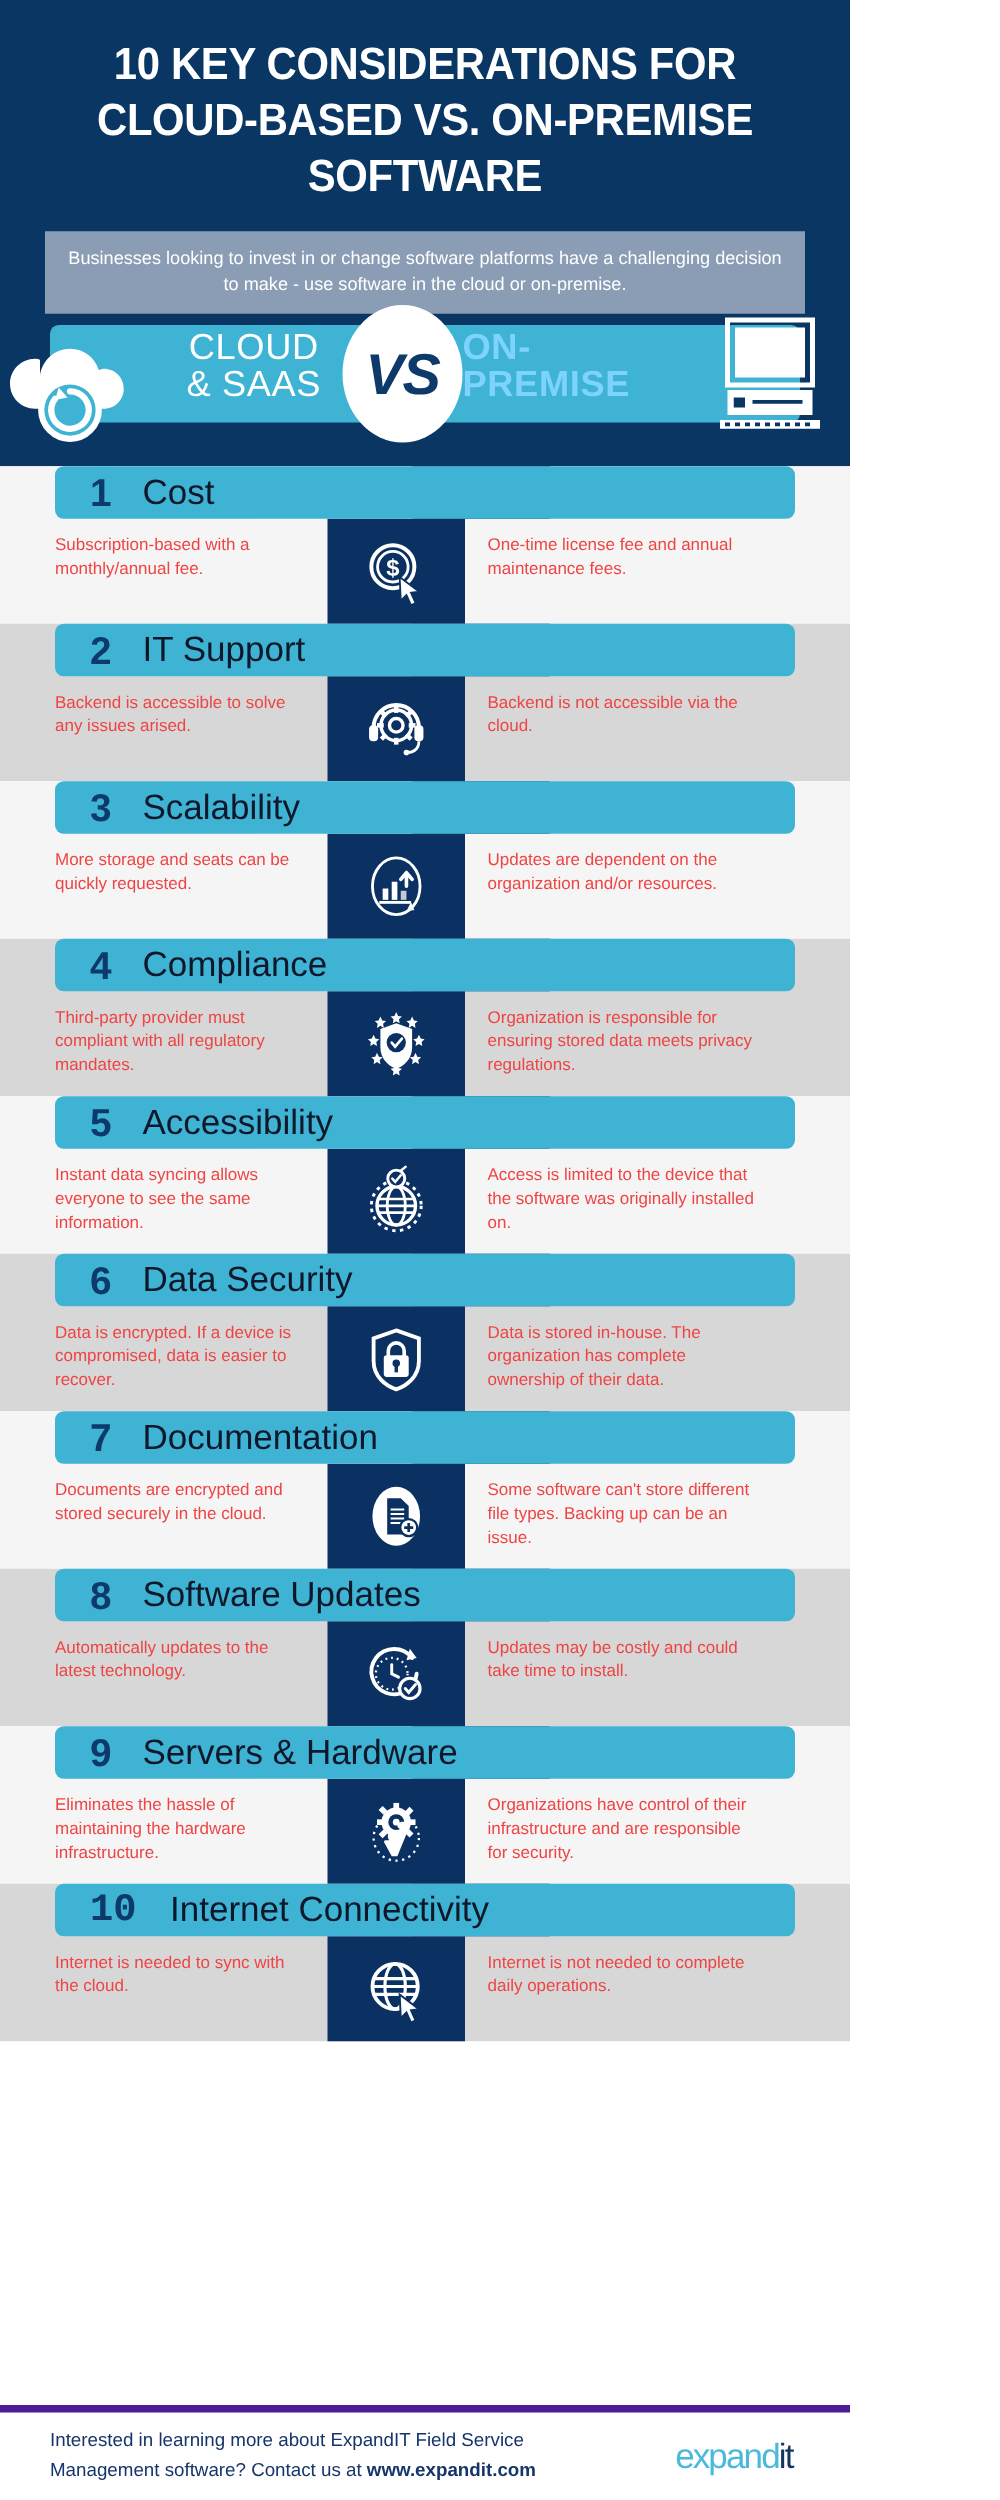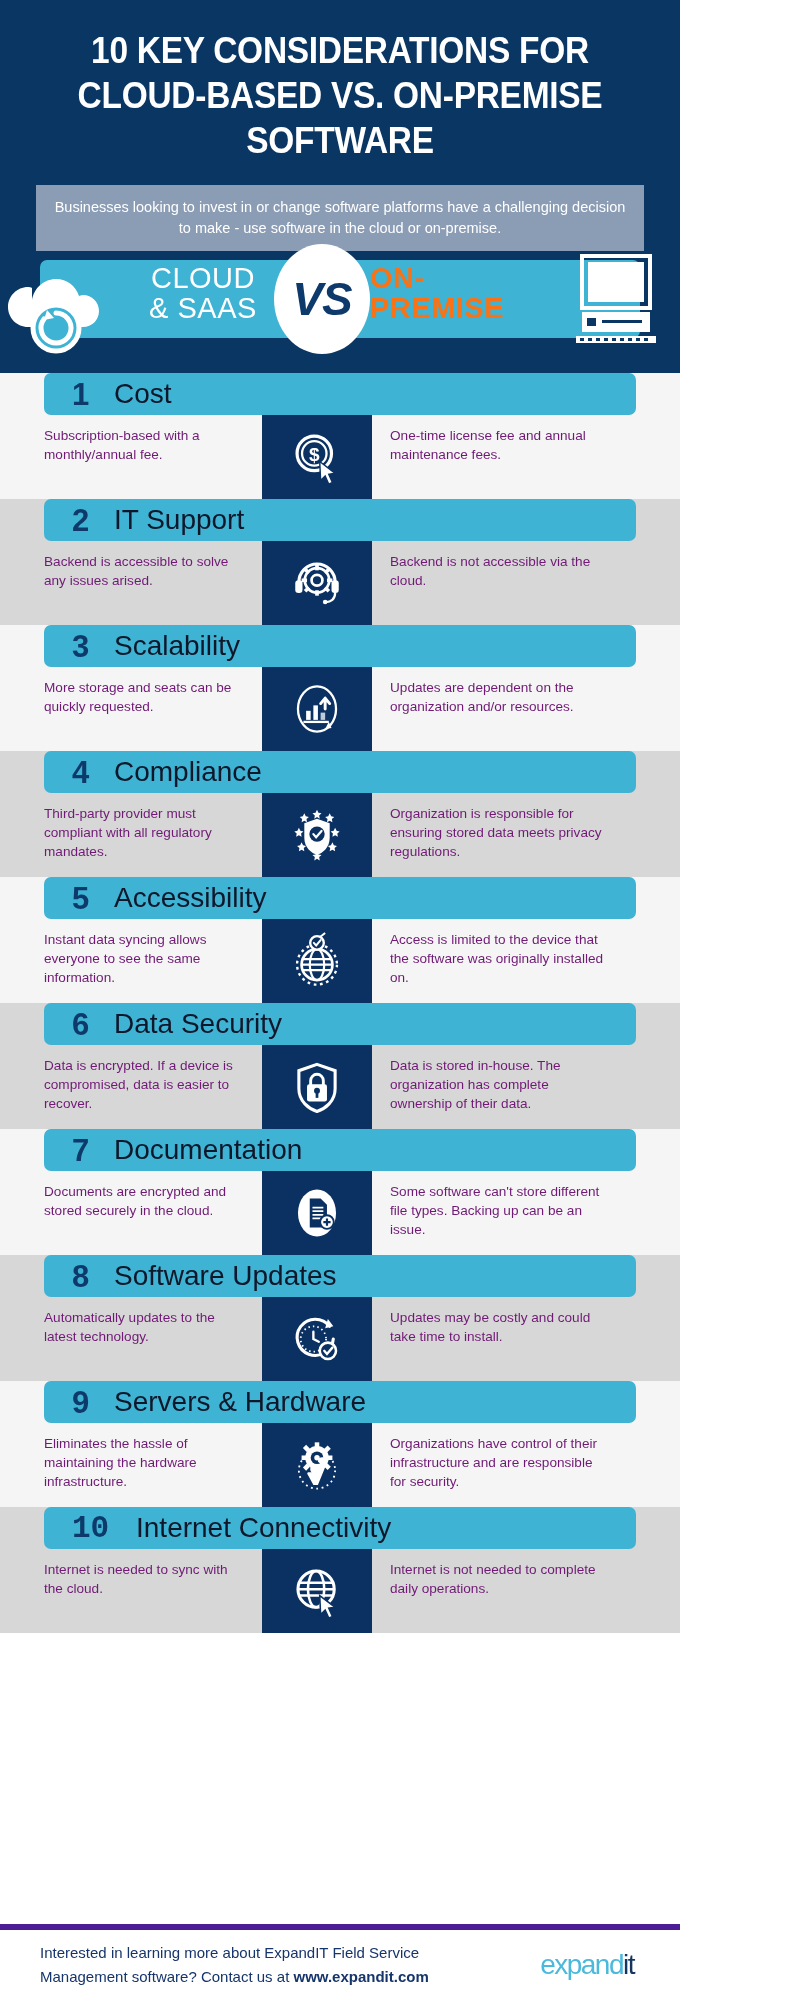--- a/index.html
+++ b/index.html
@@ -71,21 +71,21 @@
     font-weight: normal;
     font-size: 29px;
     line-height: 1.02;
     letter-spacing: 0.5px;
     text-align:center;
   }
   .vs-label-onprem {
     position: absolute;
     left: 370px; top: 8px;
     width: 190px;
-    color: #f97316;
+    color: #7dd3fc;
     font-weight: bold;
     font-size: 29px;
     line-height: 1.02;
     letter-spacing: 0.5px;
   }
   .vs-circle {
     position: absolute;
     left: 274px; top: -12px;
     width: 96px; height: 110px;
     background: #ffffff;
@@ -140,21 +140,21 @@
     position: relative;
     display: flex;
     align-items: flex-start;
     min-height: 84px;
   }
   .col-left, .col-right {
     width: 262px;
     padding: 12px 16px 12px 44px;
     font-size: 13.6px;
     line-height: 1.38;
-    color: #701a75;
+    color: #ef4444;
   }
   .col-right { padding: 12px 26px 12px 18px; }
   .icon-cell {
     width: 110px;
     align-self: stretch;
     background: #0b3163;
     display: flex;
     align-items: center;
     justify-content: center;
     flex: 0 0 110px;

